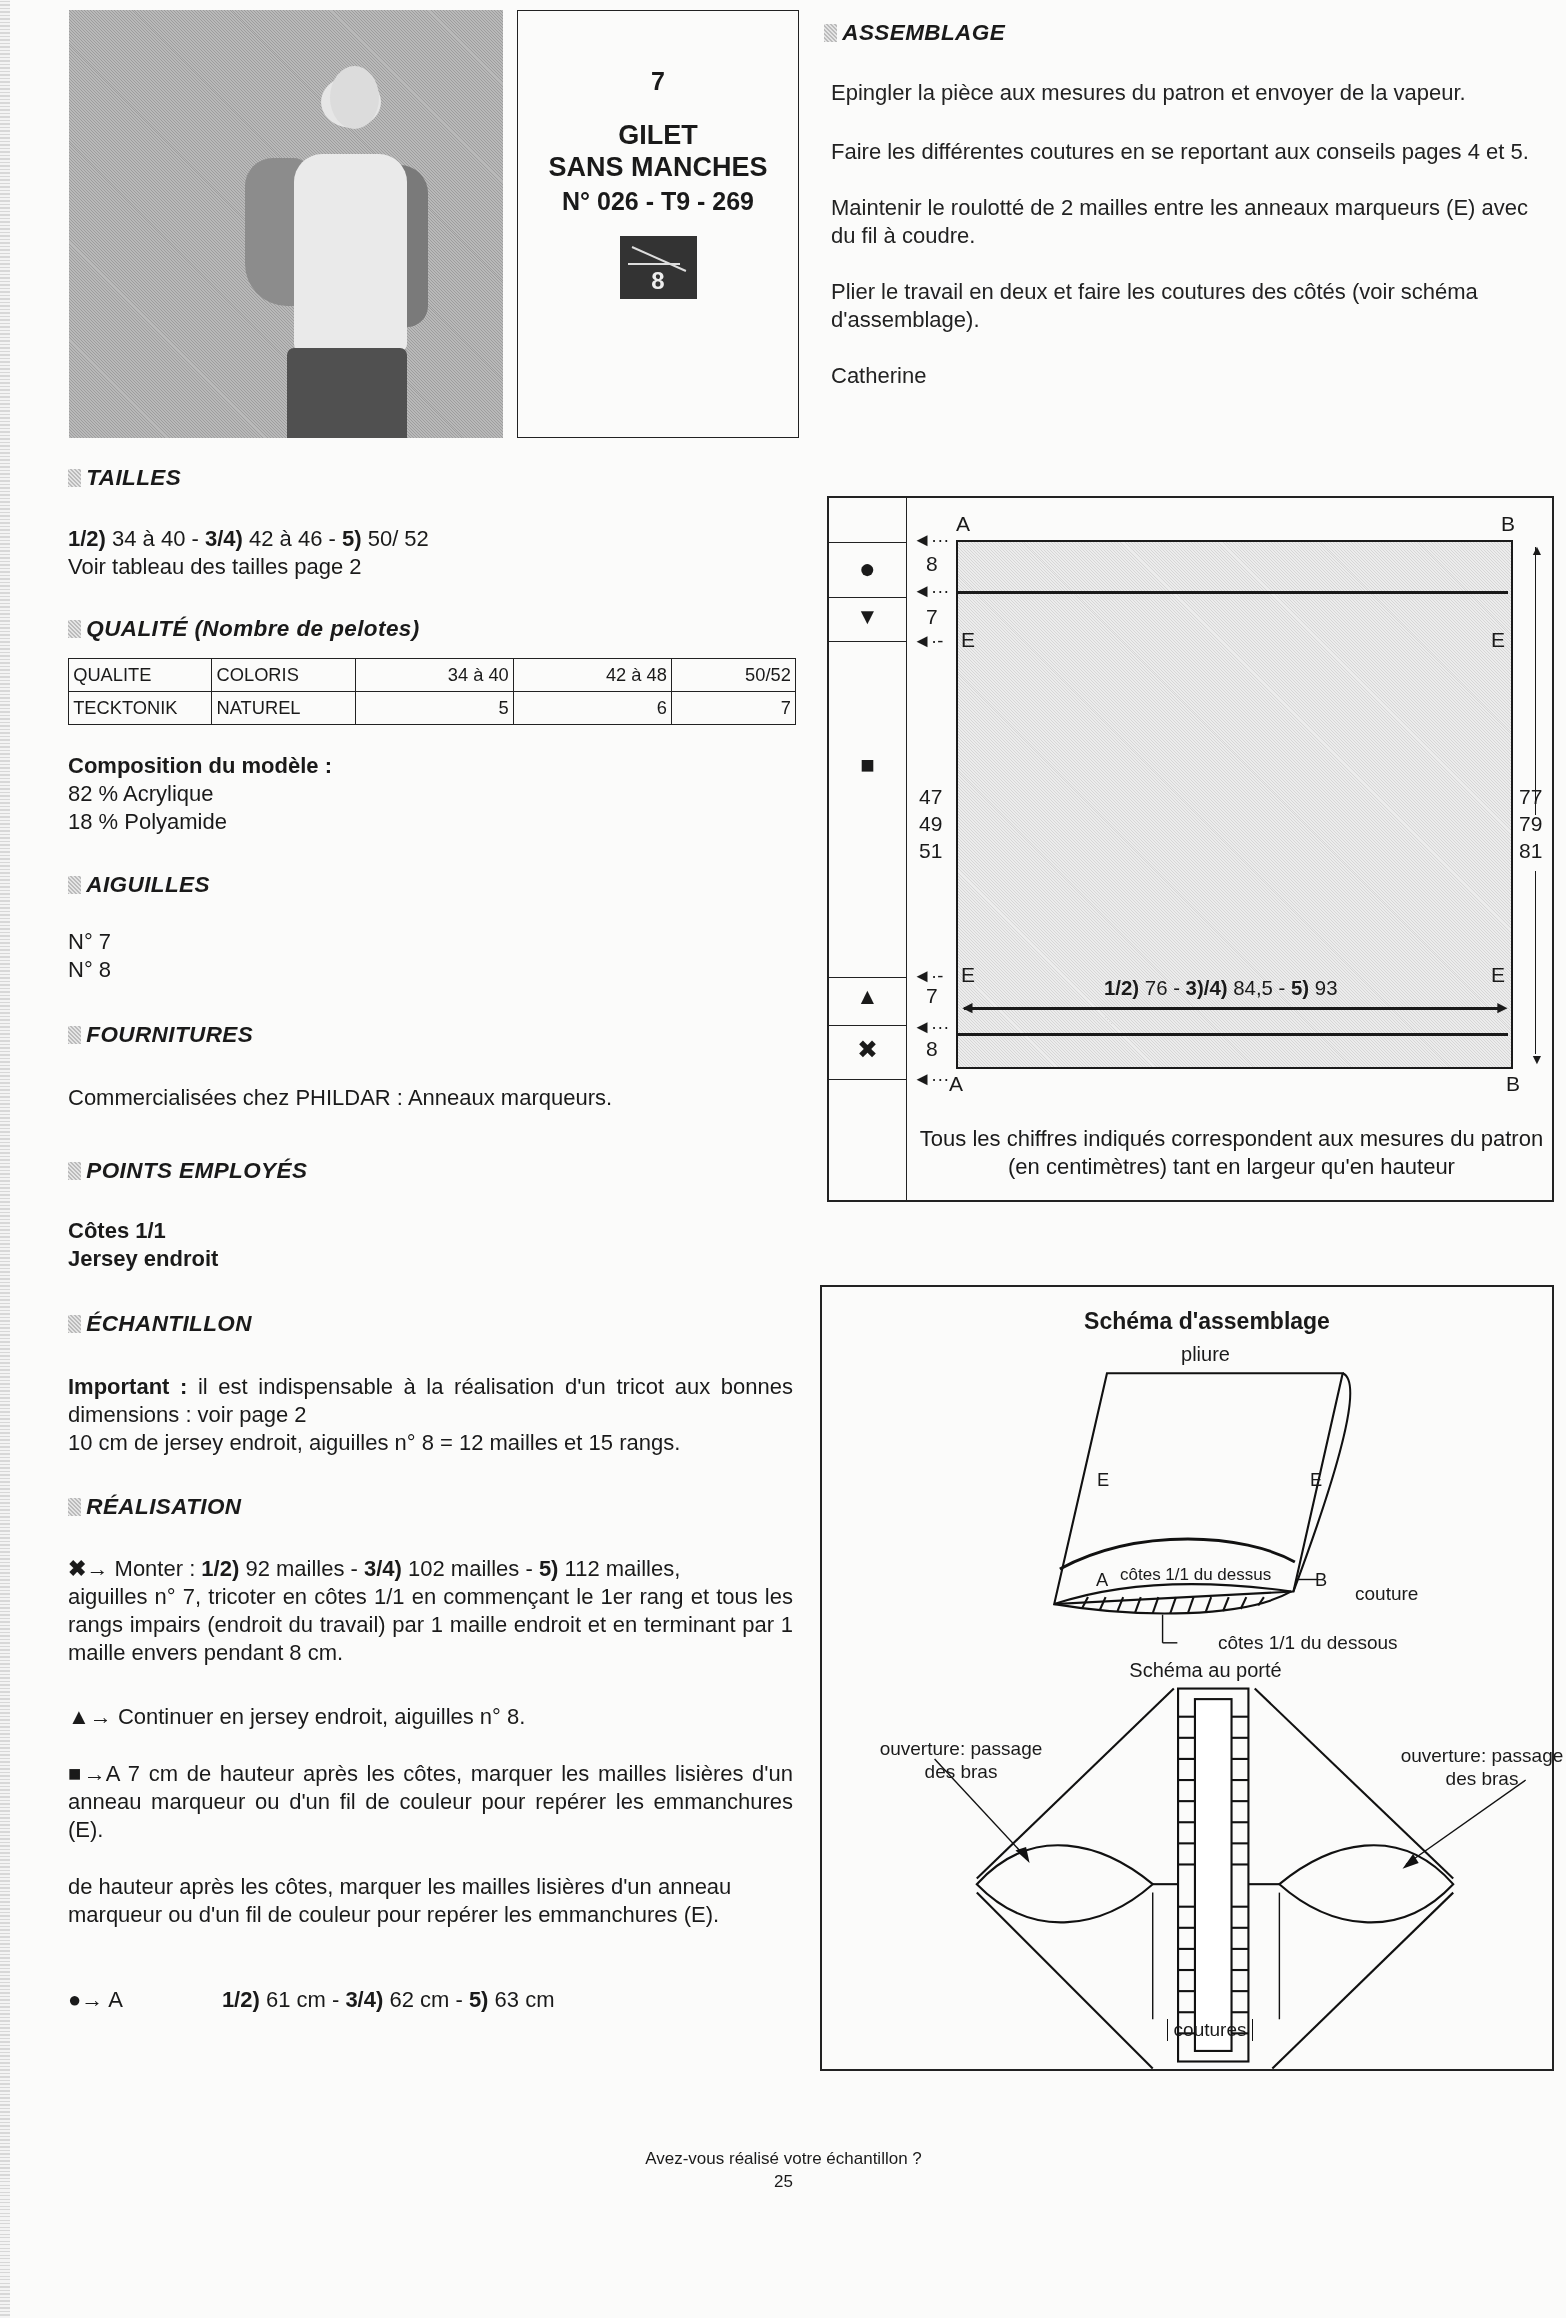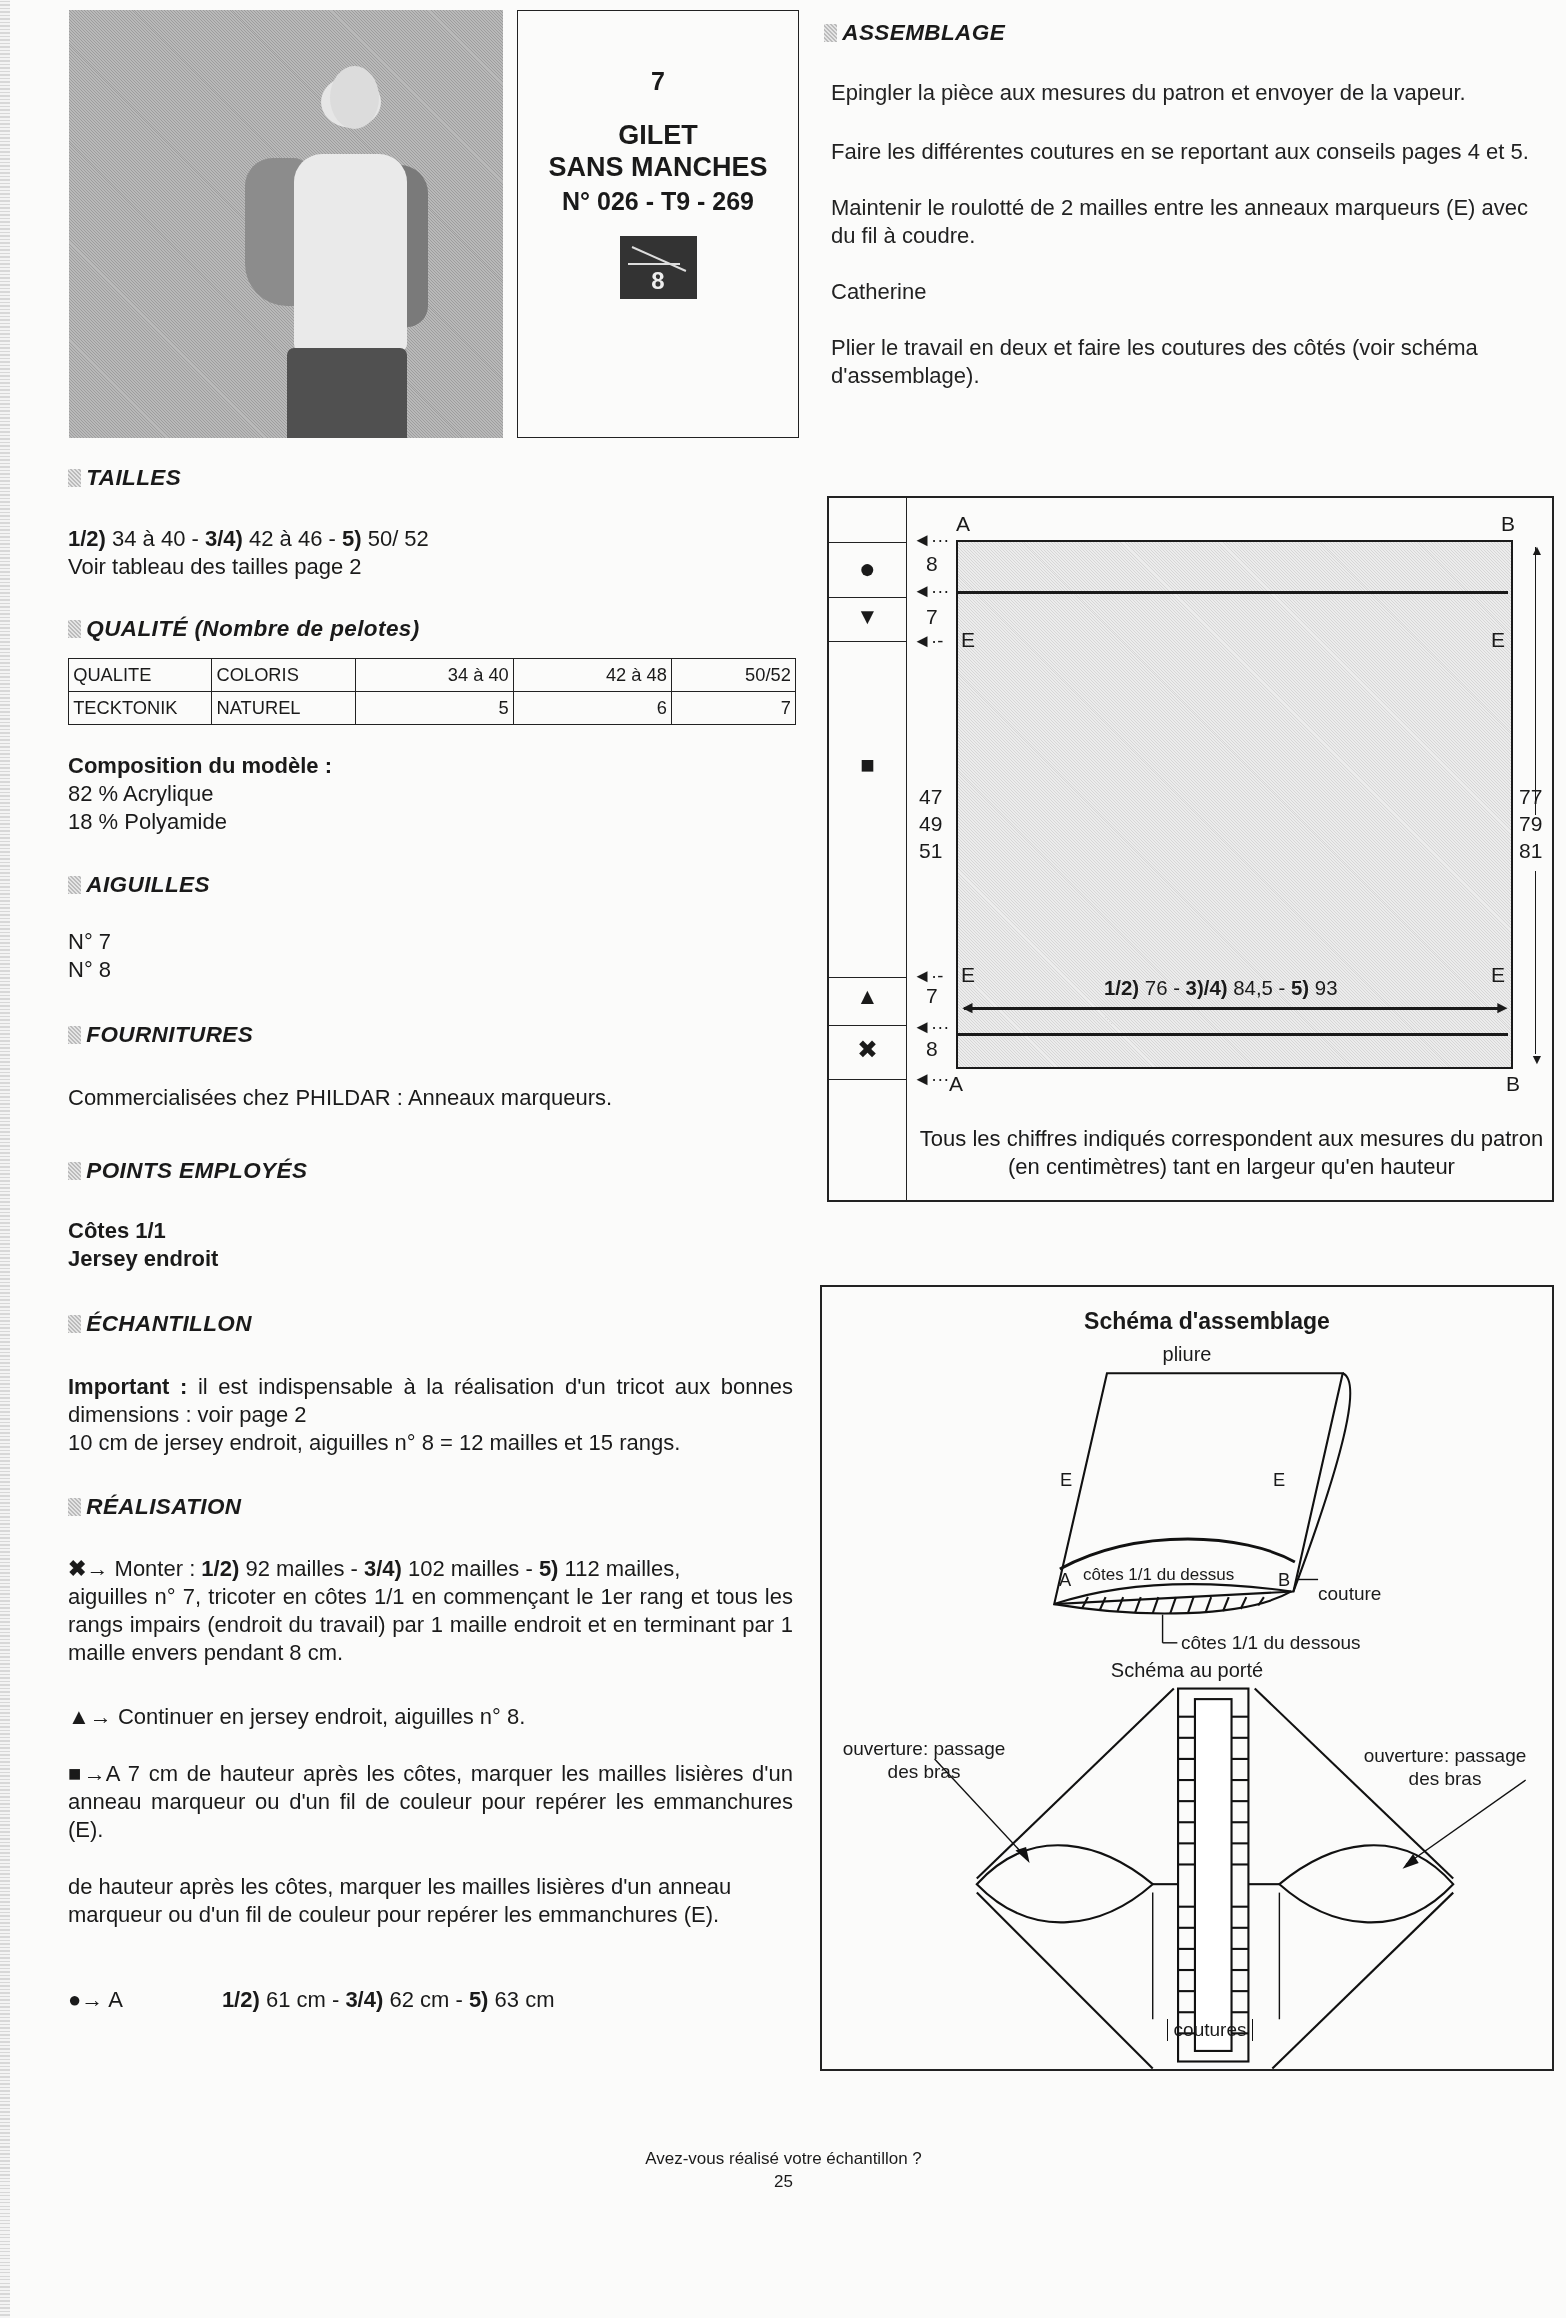--- a/index.html
+++ b/index.html
@@ -57,21 +57,21 @@
   .pat-row { position:absolute; left:0; width:77px; height:1.4px; background:#222; }
   .sym { position:absolute; left:0; width:77px; text-align:center; font-size:28px; }
   .swatch { position:absolute; background:repeating-linear-gradient(45deg,#d6d6d6 0 0.7px,#ececec 0.7px 2.1px); border:2.1px solid #1a1a1a; }
   .hline { position:absolute; height:2.8px; background:#1a1a1a; }
   .lbl { position:absolute; font-size:21px; }
   .arrowL { position:absolute; font-size:18.3px; }
 
   
   .asm { left:820px; top:1285px; width:734px; height:786px; border:2.1px solid #222; box-sizing:border-box; }
   .asm .ttl { position:absolute; left:0; right:0; top:21px; text-align:center; font-size:23px; font-weight:bold;padding-left:40px; }
-  .asm .sub { position:absolute; text-align:center; font-size:20px; }
+  .asm .sub { position:absolute; text-align:center; font-size:20px;padding-left:37px; }
   .footer { position:absolute; left:0; width:1567px; text-align:center; font-size:17px; line-height:22.5px; }
 </style>
 </head>
 <body>
 
 <div class="edge-left"></div>
 
 <div class="abs photo">
   <div class="head"></div>
   <div class="jacket-l"></div>
@@ -90,22 +90,22 @@
       <div class="n2"></div>
     <div class="lbl">8</div>
   </div>
 </div>
 
 <div class="sec-h" style="left:824px;top:20px;">ASSEMBLAGE</div>
 <div class="txt" style="left:831px;top:79px;width:725px;line-height:28px;color:#222;">
   <p>Epingler la pièce aux mesures du patron et envoyer de la vapeur.</p>
   <p style="margin-top:31px">Faire les différentes coutures en se reportant aux conseils pages 4 et 5.</p>
   <p style="margin-top:28px">Maintenir le roulotté de 2 mailles entre les anneaux marqueurs (E) avec du fil à coudre.</p>
+  <p style="margin-top:28px">Plier le travail en deux et faire les coutures des côtés (voir schéma d'assemblage).</p>
   <p style="margin-top:28px">Catherine</p>
-  <p style="margin-top:28px">Plier le travail en deux et faire les coutures des côtés (voir schéma d'assemblage).</p>
 </div>
 
 <div class="sec-h" style="left:68px;top:465px;">TAILLES</div>
 <div class="txt" style="left:68px;top:525px;width:725px;">
   <p><span class="b">1/2)</span><span> 34 à 40 - </span><span class="b">3/4)</span><span> 42 à 46 - </span><span class="b">5)</span><span> 50/ 52</span></p>
   <p>Voir tableau des tailles page 2</p>
 </div>
 
 <div class="sec-h" style="left:68px;top:616px;">QUALITÉ (Nombre de pelotes)</div>
 <table class="q">

